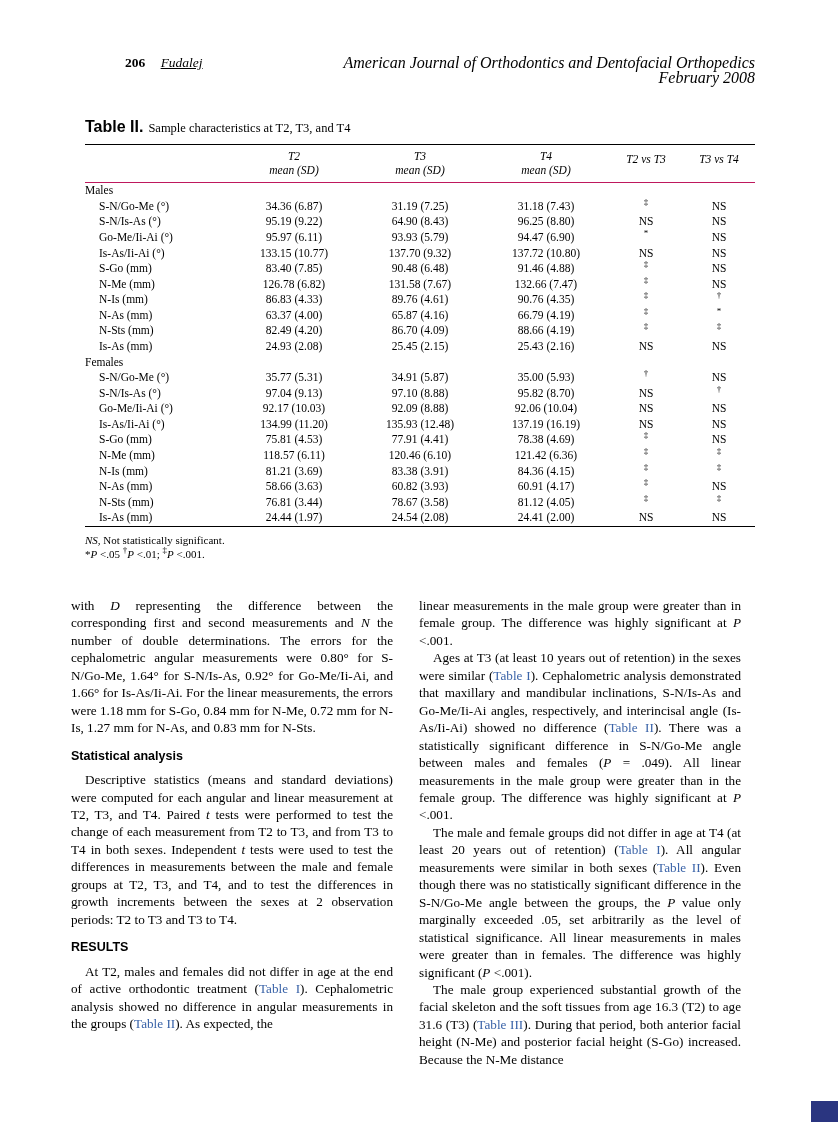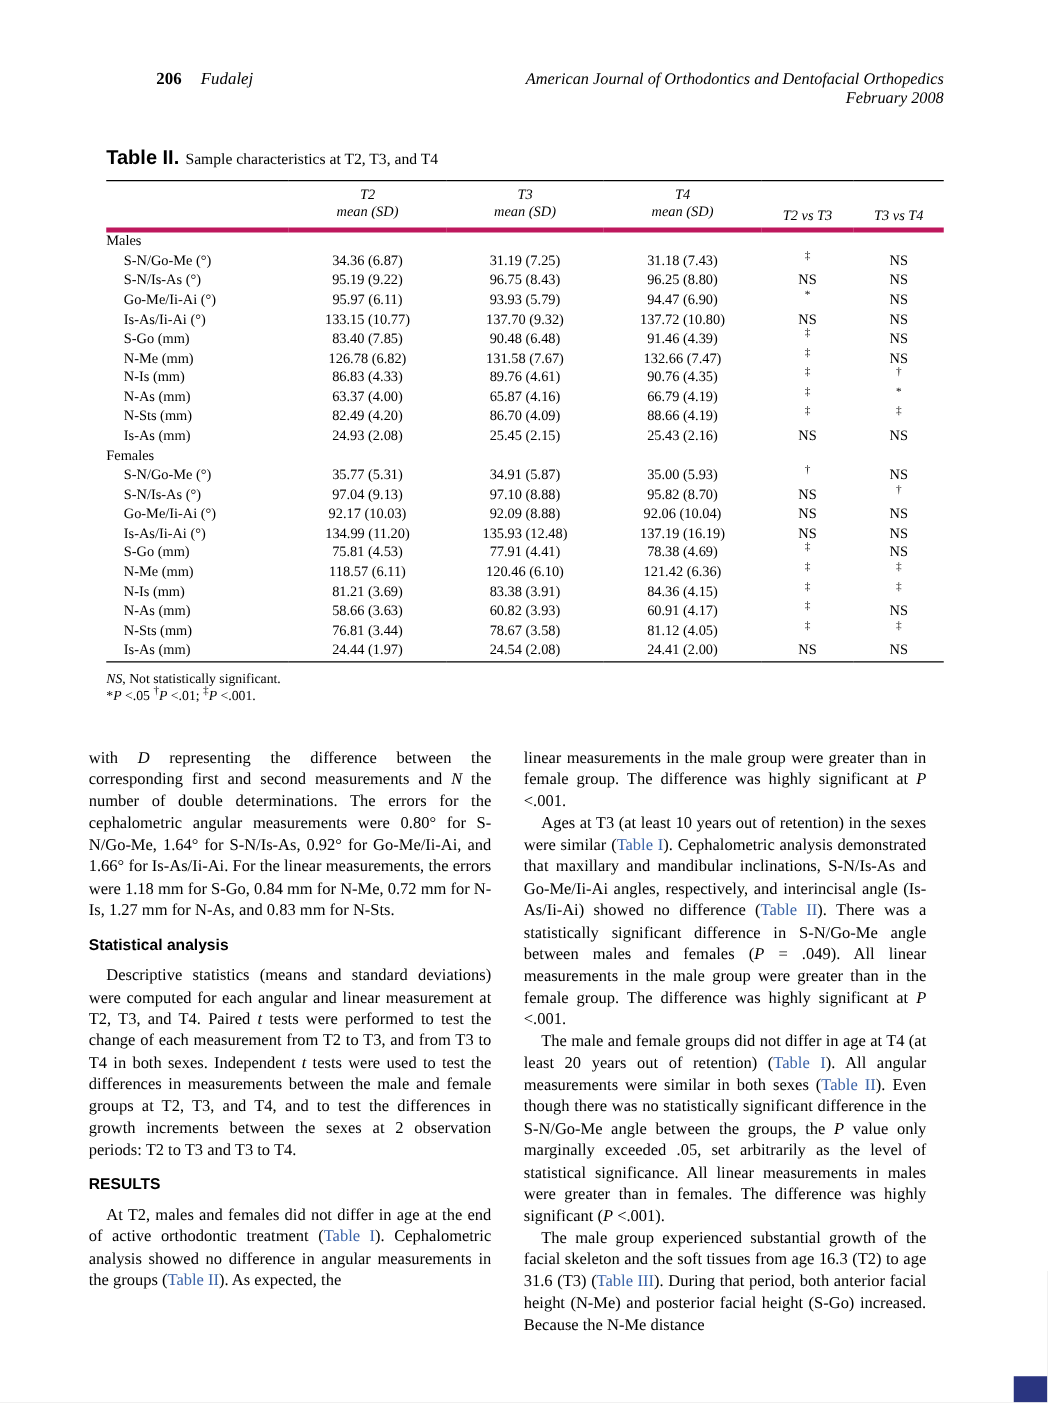--- a/index.html
+++ b/index.html
@@ -3,31 +3,31 @@
 <meta charset="utf-8">
 <style>
   html,body{margin:0;padding:0;background:#e8e8e8;}
   .page{position:relative;width:838px;height:1122px;background:#ffffff;color:#000;
         font-family:"Liberation Serif",serif;overflow:hidden;margin:0 auto;}
   
   .running-head{position:absolute;top:55px;left:85px;width:670px;display:flex;
                 justify-content:space-between;align-items:flex-start;}
   .rh-left{font-size:13.5px;}
   .pagenum{font-weight:bold;margin-right:12px;margin-left:40px;}
-  .author{font-style:italic;}
-  .rh-right{text-align:right;font-style:italic;font-size:13px;line-height:15px;}
+  .author{font-style:italic;text-decoration:underline;}
+  .rh-right{text-align:right;font-style:italic;font-size:16px;line-height:15px;}
   
   .table-block{position:absolute;top:118px;left:85px;width:670px;}
   .caption{font-size:12.5px;margin-bottom:8px;}
   .cap-label{font-family:"Liberation Sans",sans-serif;font-weight:bold;font-size:16px;margin-right:5px;}
   table{width:100%;border-collapse:collapse;font-size:11.5px;border-bottom:1px solid #000;}
-  thead th{font-style:italic;font-weight:normal;border-top:1px solid #000;border-bottom:4px solid #be185d;
+  thead th{font-style:italic;font-weight:normal;border-top:1px solid #000;border-bottom:1px solid #be185d;
            padding:4px 0 5px;vertical-align:top;text-align:center;line-height:14px;}
   thead th.lblh{text-align:left;}
-  thead th.vsh{vertical-align:bottom;padding-bottom:2px;}
+  thead th.vsh{vertical-align:bottom;padding-bottom:16px;}
   tbody td{padding:1.2px 0;line-height:13.2px;vertical-align:top;}
   td.sec{padding-left:0;}
   td.lbl{padding-left:14px;}
   td.num{text-align:center;}
   td.sigc{text-align:center;}
   .sup{vertical-align:super;font-size:9px;line-height:0;}
   .footnotes{margin-top:6px;font-size:11px;line-height:14px;}
   .it{font-style:italic;}
   .link{color:var(--link-color,#3a63a8);cursor:pointer;}
   
@@ -96,21 +96,21 @@
             <td class="lbl">S-N/Go-Me (°)</td>
             <td class="num">34.36 (6.87)</td>
             <td class="num">31.19 (7.25)</td>
             <td class="num">31.18 (7.43)</td>
             <td class="sigc"><span class="sup">‡</span></td>
             <td class="sigc">NS</td>
           </tr>
           <tr>
             <td class="lbl">S-N/Is-As (°)</td>
             <td class="num">95.19 (9.22)</td>
-            <td class="num">96.75 (8.43)</td>
+            <td class="num">64.90 (8.43)</td>
             <td class="num">96.25 (8.80)</td>
             <td class="sigc">NS</td>
             <td class="sigc">NS</td>
           </tr>
           <tr>
             <td class="lbl">Go-Me/Ii-Ai (°)</td>
             <td class="num">95.97 (6.11)</td>
             <td class="num">93.93 (5.79)</td>
             <td class="num">94.47 (6.90)</td>
             <td class="sigc"><span class="sup">*</span></td>
@@ -121,21 +121,21 @@
             <td class="num">133.15 (10.77)</td>
             <td class="num">137.70 (9.32)</td>
             <td class="num">137.72 (10.80)</td>
             <td class="sigc">NS</td>
             <td class="sigc">NS</td>
           </tr>
           <tr>
             <td class="lbl">S-Go (mm)</td>
             <td class="num">83.40 (7.85)</td>
             <td class="num">90.48 (6.48)</td>
-            <td class="num">91.46 (4.39)</td>
+            <td class="num">91.46 (4.88)</td>
             <td class="sigc"><span class="sup">‡</span></td>
             <td class="sigc">NS</td>
           </tr>
           <tr>
             <td class="lbl">N-Me (mm)</td>
             <td class="num">126.78 (6.82)</td>
             <td class="num">131.58 (7.67)</td>
             <td class="num">132.66 (7.47)</td>
             <td class="sigc"><span class="sup">‡</span></td>
             <td class="sigc">NS</td>

